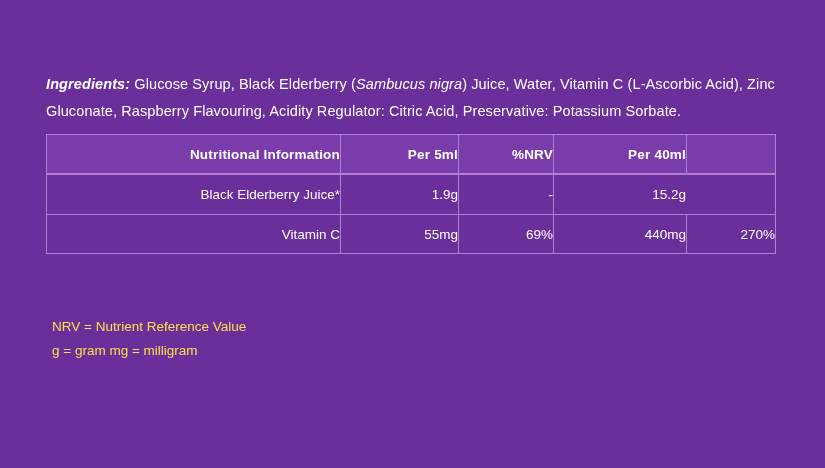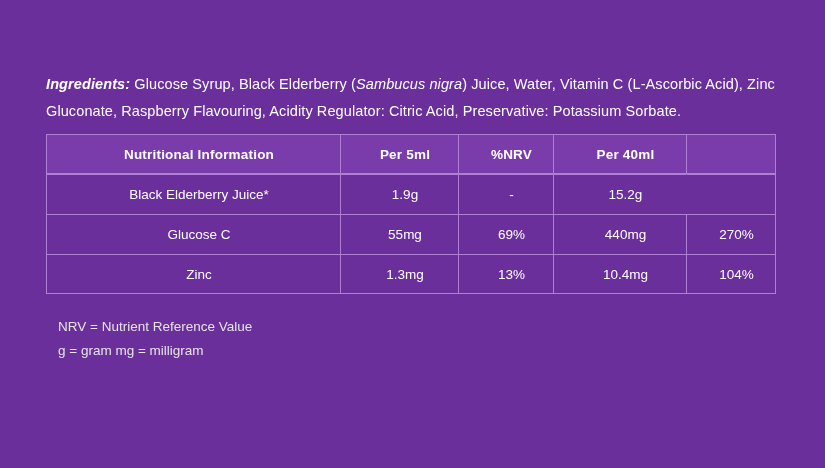--- a/index.html
+++ b/index.html
@@ -55,21 +55,21 @@
   .nutrition-table col.c1 { width: 294px; }
   .nutrition-table col.c2 { width: 118px; }
   .nutrition-table col.c3 { width: 95px; }
   .nutrition-table col.c4 { width: 133px; }
   .nutrition-table col.c5 { width: 90px; }
 
   .nutrition-table th,
   .nutrition-table td {
     height: 40px;
     padding: 0 0 0 11px;
-    text-align: center;
+    text-align: right;
     vertical-align: middle;
     color: #ffffff;
     font-weight: normal;
     border-top: 1px solid #b07fd4;
     border-left: 1px solid #b07fd4;
     box-sizing: border-box;
   }
   .nutrition-table th:last-child,
   .nutrition-table td:last-child {
     border-right: 1px solid #b07fd4;
@@ -100,25 +100,25 @@
     margin-left: 6px;
   }
   
   .nutrition-table tbody tr.row-first td.no-left-border {
     border-left-color: transparent;
   }
 
   
   .footnotes {
     position: absolute;
-    left: 58px;
+    left: 52px;
     top: 315px;
     font-size: 13.5px;
     line-height: 24px;
-    color: #e5e5e5;
+    color: #fde047;
   }
   .footnote-equiv {
     position: absolute;
     left: 46px;
     top: 388px;
     font-size: 13.5px;
     line-height: 22px;
     color: #ffffff;
   }
 </style>
@@ -150,32 +150,25 @@
     </thead>
     <tbody>
       <tr class="row-first">
         <td>Black Elderberry Juice*</td>
         <td>1.9g</td>
         <td>-</td>
         <td>15.2g</td>
         <td class="no-left-border"></td>
       </tr>
       <tr>
-        <td>Glucose C</td>
+        <td>Vitamin C</td>
         <td>55mg</td>
         <td>69%</td>
         <td>440mg</td>
         <td>270%</td>
-      </tr>
-      <tr>
-        <td>Zinc</td>
-        <td>1.3mg</td>
-        <td>13%</td>
-        <td>10.4mg</td>
-        <td>104%</td>
       </tr>
     </tbody>
   </table>
 
   <div class="footnotes">
     <div>NRV = Nutrient Reference Value</div>
     <div>g = gram mg = milligram</div>
   </div>
 
 

